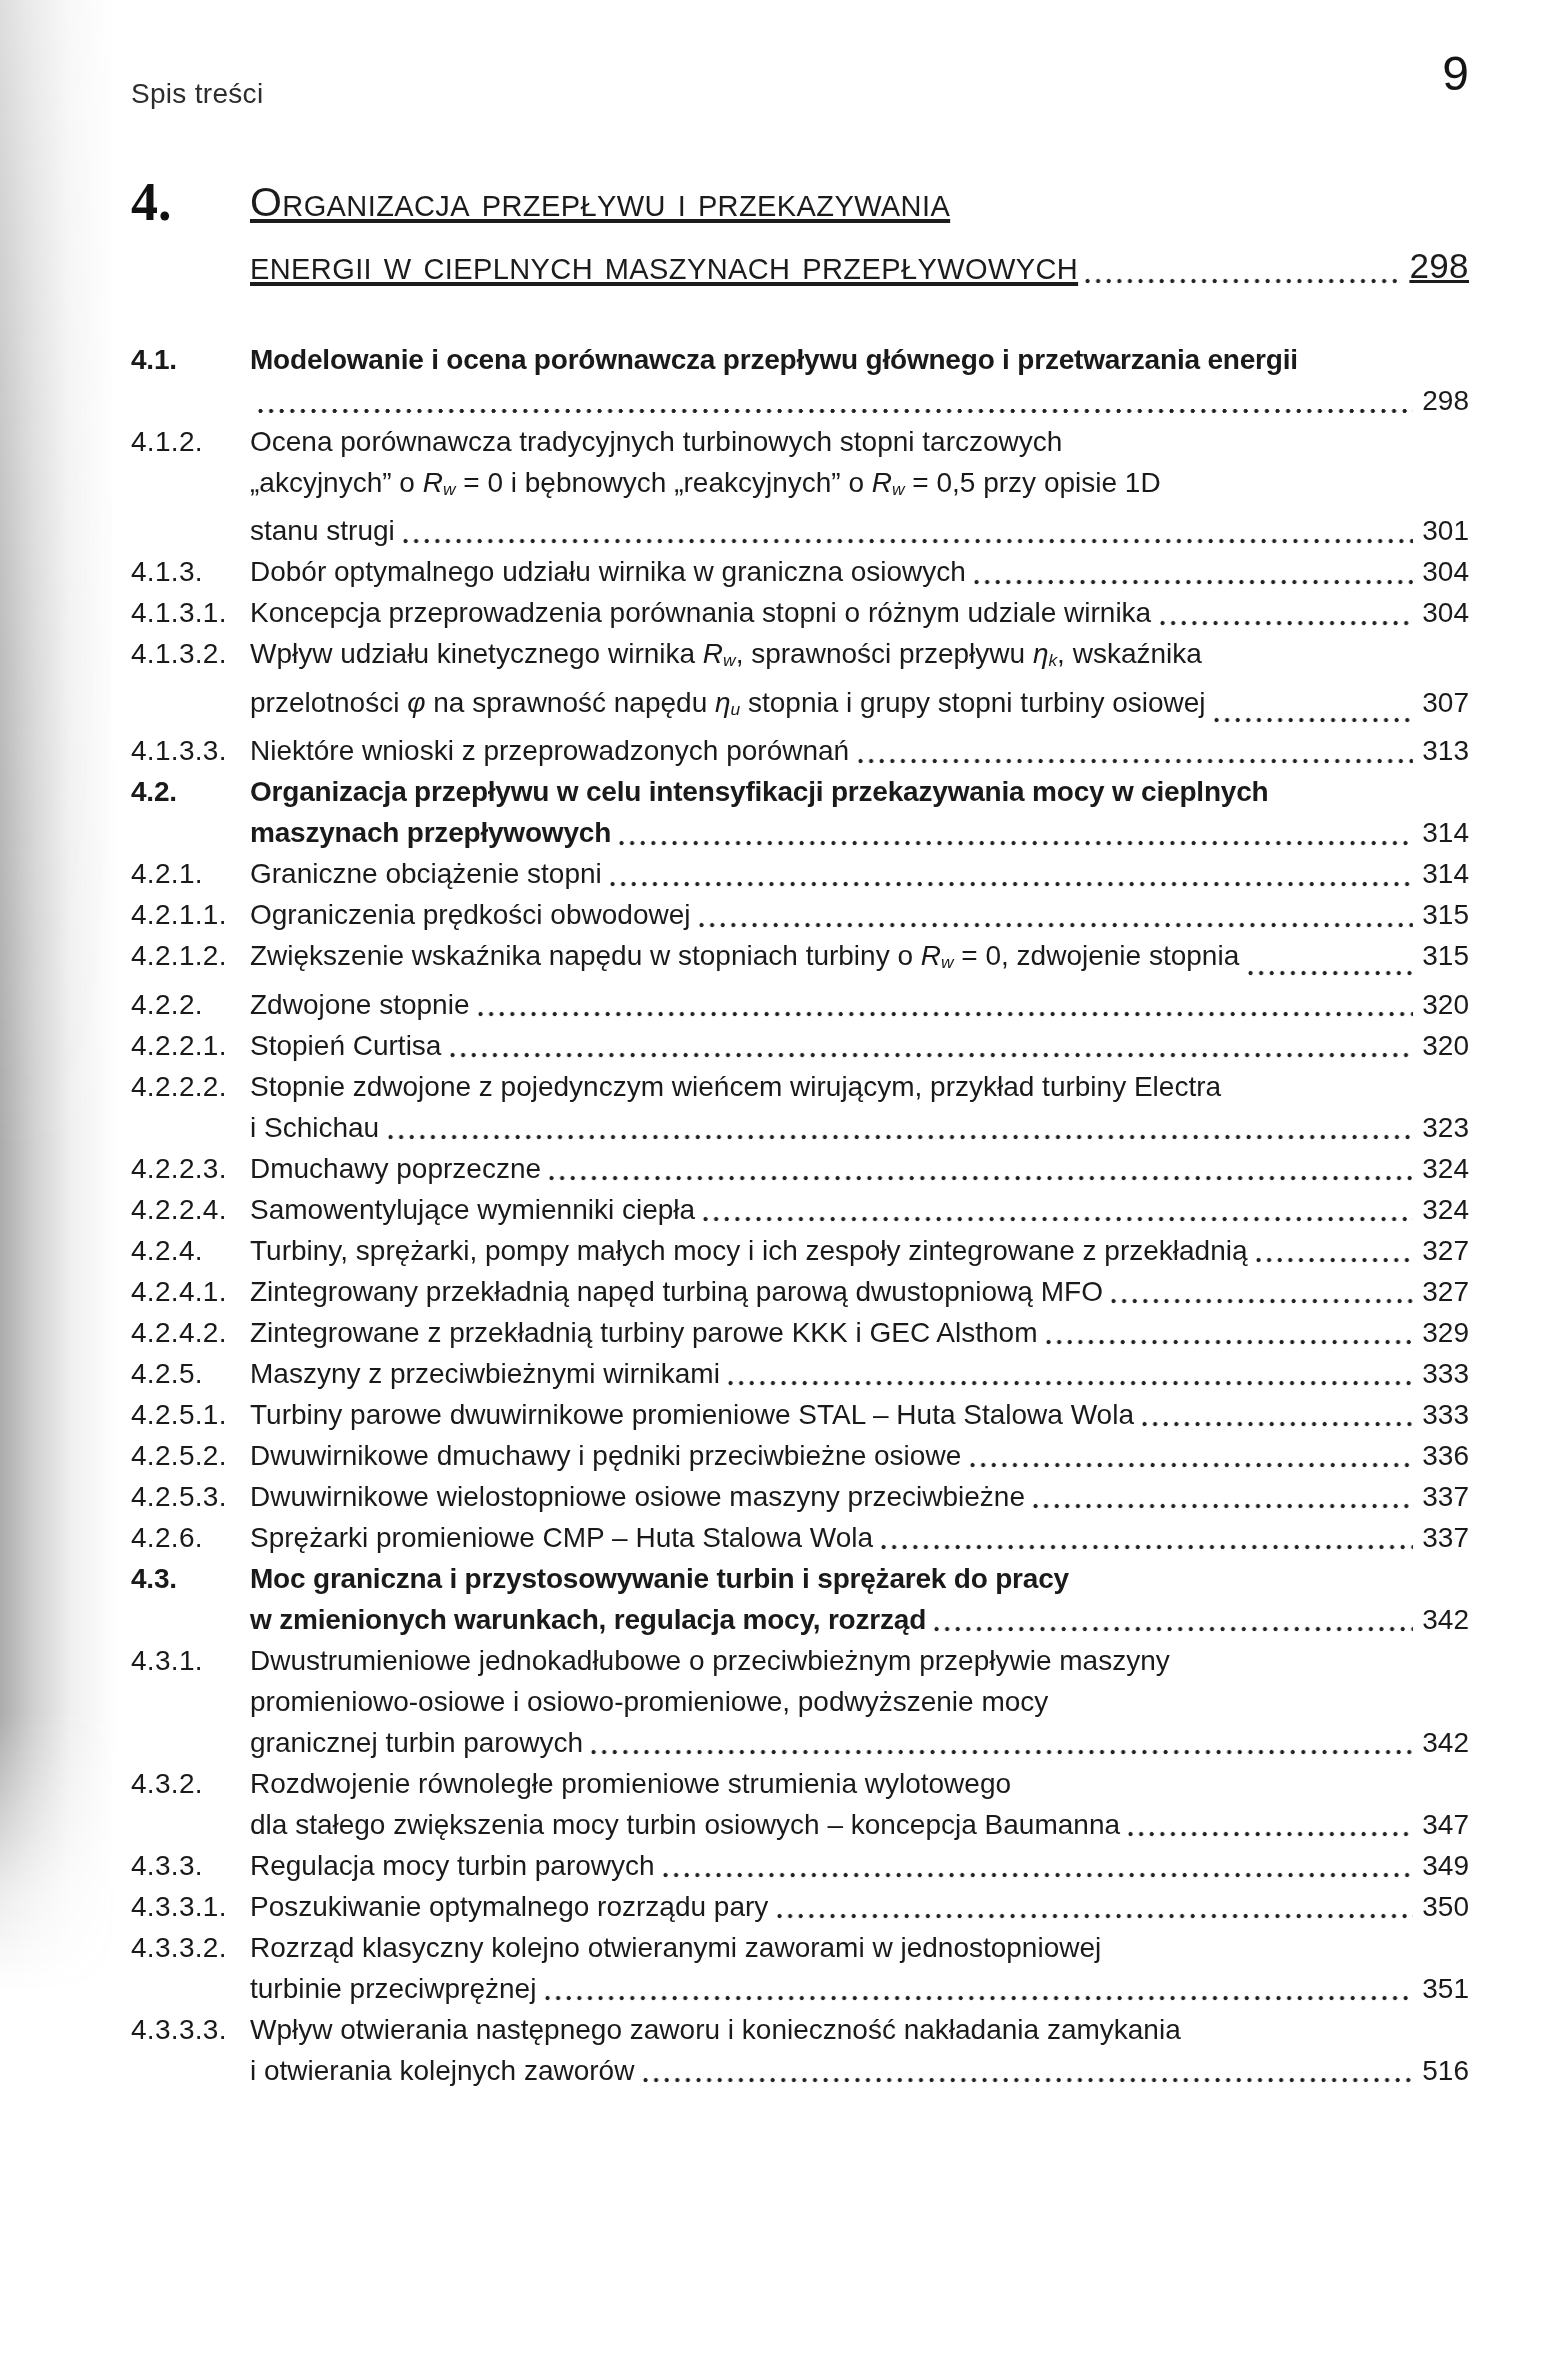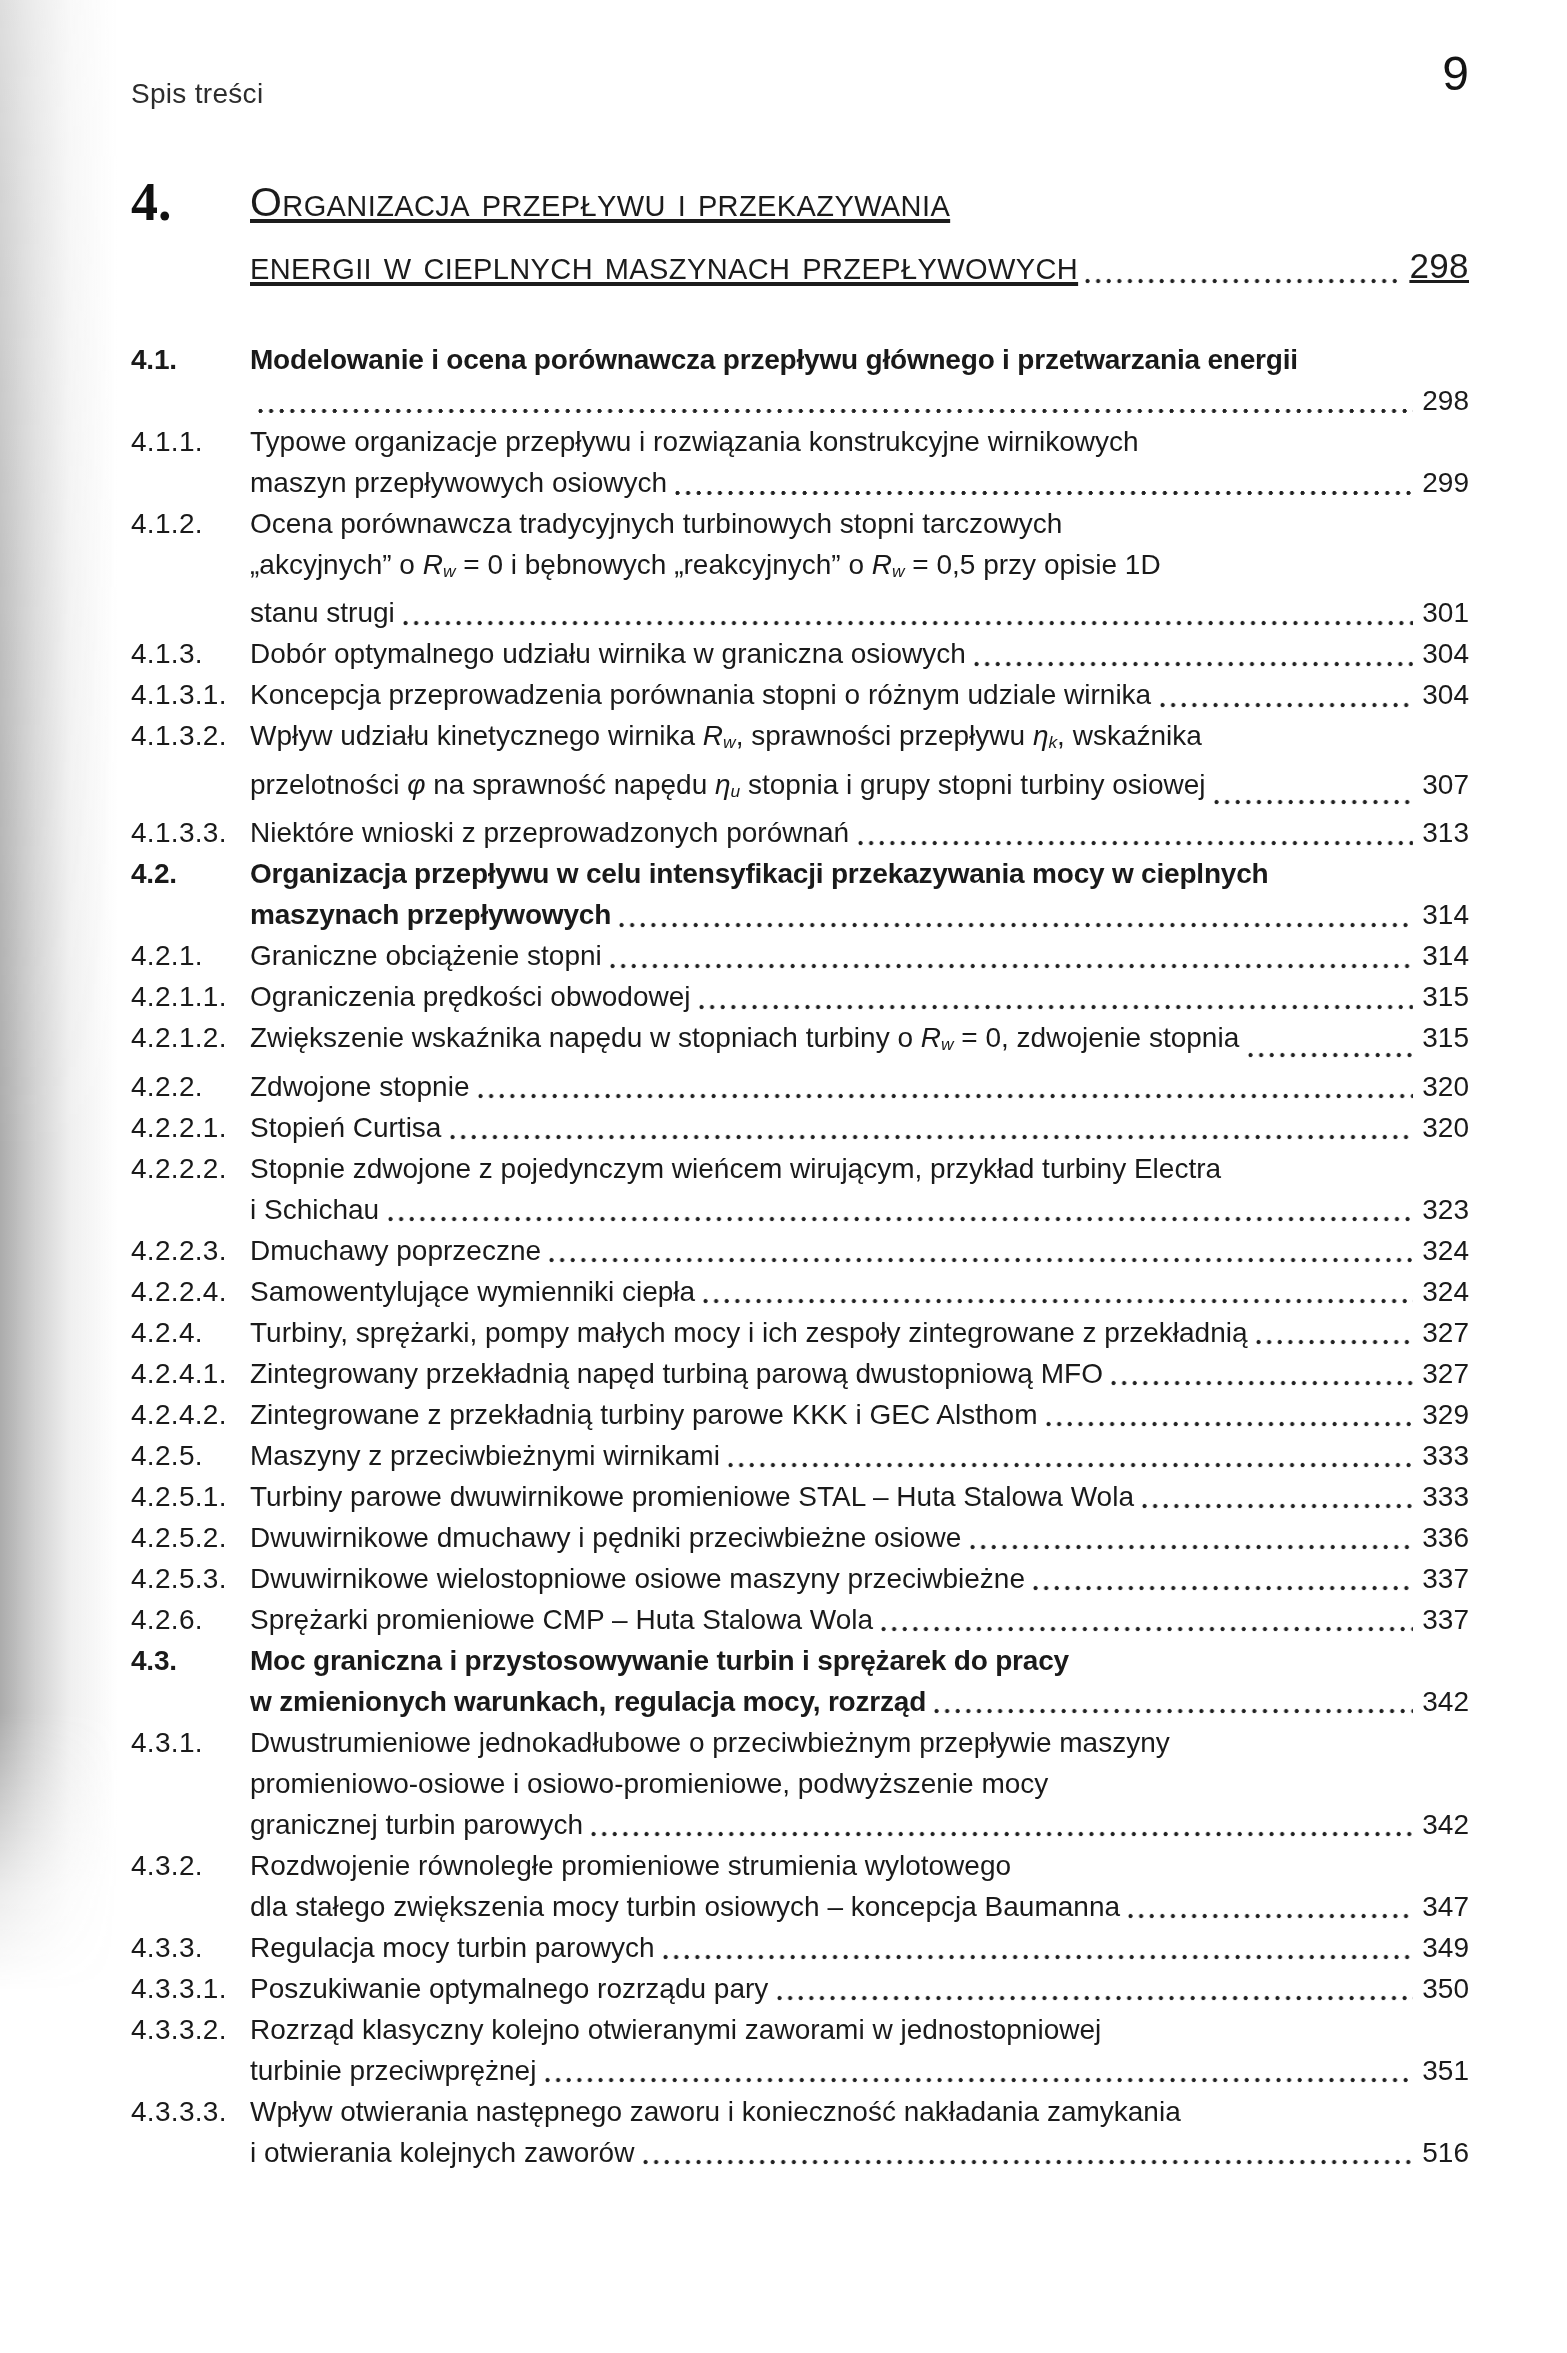--- a/index.html
+++ b/index.html
@@ -107,33 +107,20 @@
           <div class="entry-line">
             <span class="entry-text"><span>Modelowanie i ocena porównawcza przepływu głównego i przetwarzania energii</span></span>
           </div>
           <div class="entry-line">
             <span class="leader"></span>
             <span class="entry-page">298</span>
           </div>
         </div>
       </div>
       <div class="toc-entry">
-        <div class="entry-num">4.1.1.</div>
-        <div class="entry-body">
-          <div class="entry-line">
-            <span class="entry-text"><span>Typowe organizacje przepływu i rozwiązania konstrukcyjne wirnikowych</span></span>
-          </div>
-          <div class="entry-line">
-            <span class="entry-text"><span>maszyn przepływowych osiowych</span></span>
-            <span class="leader"></span>
-            <span class="entry-page">299</span>
-          </div>
-        </div>
-      </div>
-      <div class="toc-entry">
         <div class="entry-num">4.1.2.</div>
         <div class="entry-body">
           <div class="entry-line">
             <span class="entry-text"><span>Ocena porównawcza tradycyjnych turbinowych stopni tarczowych</span></span>
           </div>
           <div class="entry-line">
             <span class="entry-text"><span>„akcyjnych” o </span><span class="it ">R</span><span class="it sub">w</span><span> = 0 i bębnowych „reakcyjnych” o </span><span class="it ">R</span><span class="it sub">w</span><span> = 0,5 przy opisie 1D</span></span>
           </div>
           <div class="entry-line">
             <span class="entry-text"><span>stanu strugi</span></span>

